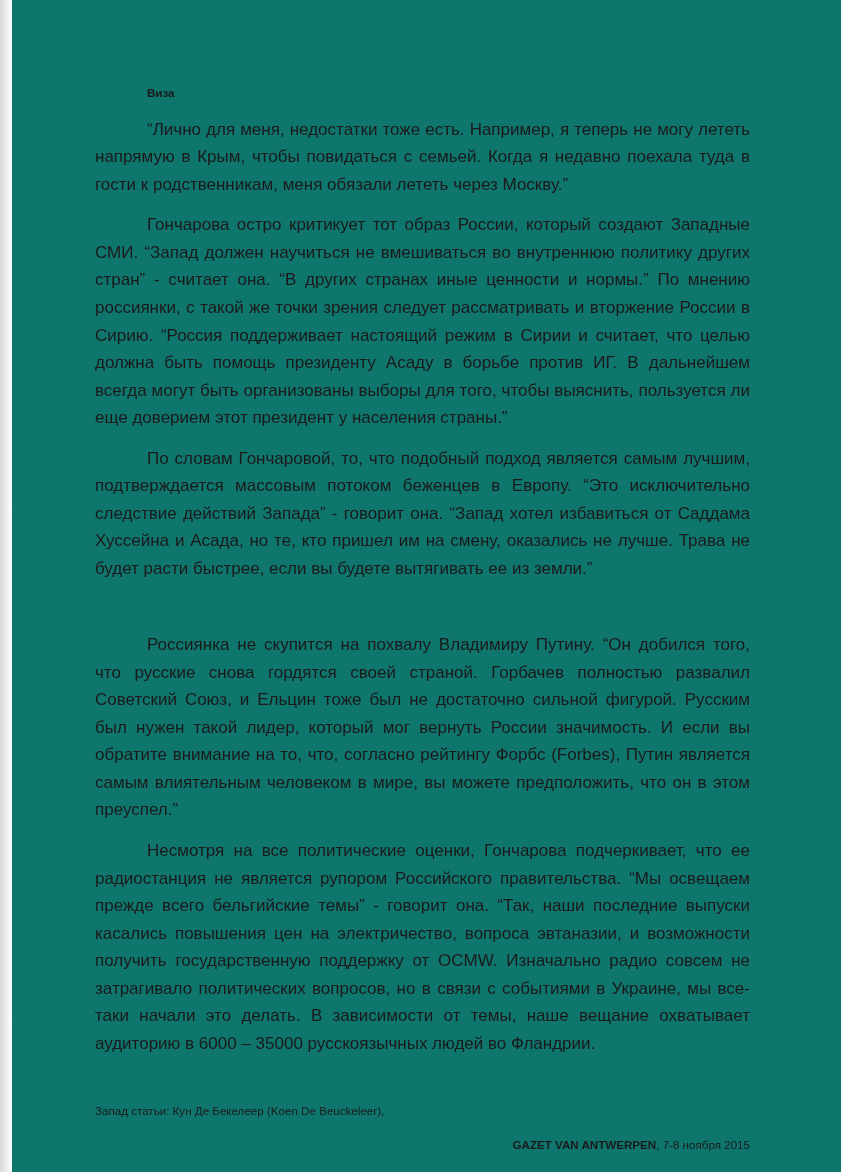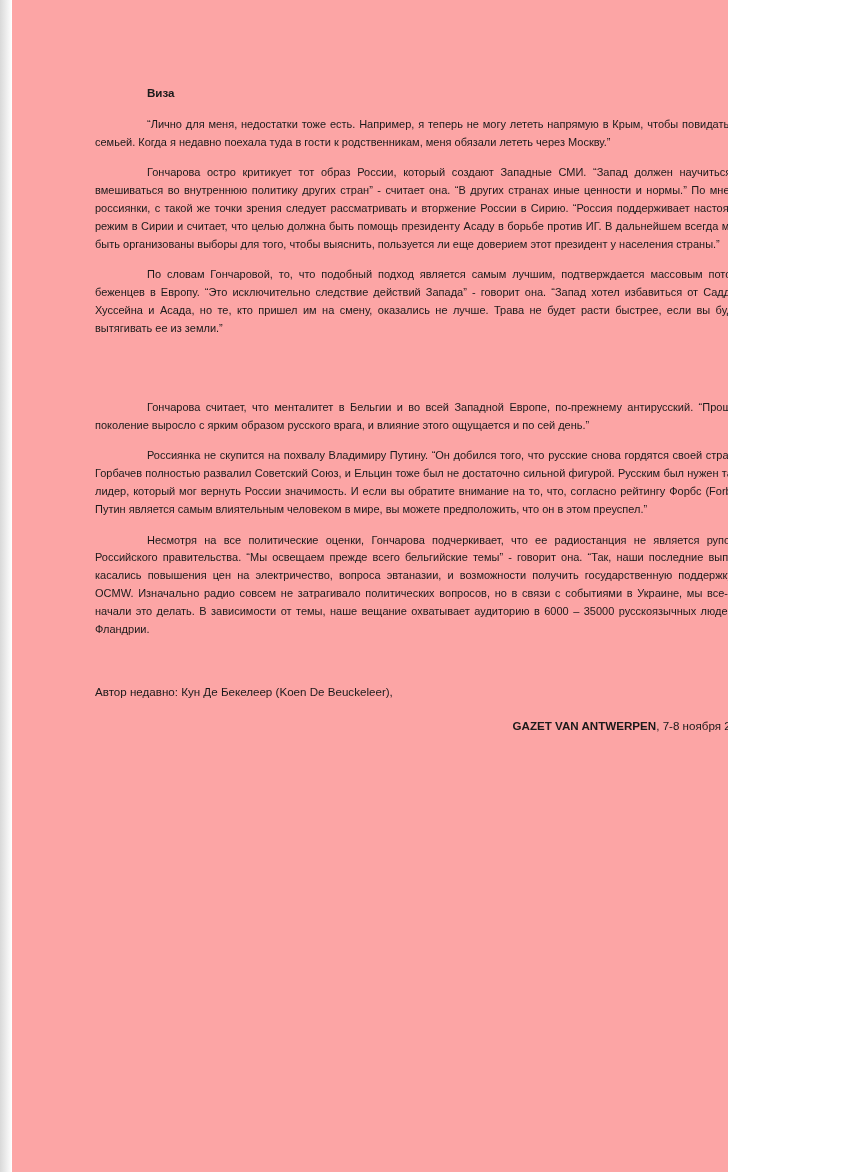--- a/index.html
+++ b/index.html
@@ -5,46 +5,46 @@
   html, body {
     margin: 0;
     padding: 0;
     background: #ffffff;
   }
   body {
     font-family: "Liberation Sans", sans-serif;
   }
   .page {
     position: relative;
-    width: 728px;
+    width: 841px;
     height: 1172px;
-    background: #fca5a5;
+    background: #0f766e;
     overflow: hidden;
   }
   .page::before {
     content: "";
     position: absolute;
     left: 0;
     top: 0;
     bottom: 0;
     width: 12px;
     background: linear-gradient(to right, #d9d9d9 0%, #ffffff 100%);
   }
   .doc-body {
     position: absolute;
     left: 95px;
     top: 84px;
     width: 655px;
   }
   .para {
-    font-size: 11px;
+    font-size: 17px;
     line-height: 1.62;
     color: #1a1a1a;
     text-align: justify;
-    margin: 12px 0 13px 0;
+    margin: 0 0 13px 0;
   }
   .para.indent {
     text-indent: 52px;
   }
   .heading {
     font-size: 11.6px;
     font-weight: bold;
     color: #1a1a1a;
     margin: 0 0 13px 0;
     text-indent: 52px;
@@ -80,26 +80,25 @@
     <p class="heading">Виза</p>
 
     <p class="para indent">“Лично для меня, недостатки тоже есть. Например, я теперь не могу лететь напрямую в Крым, чтобы повидаться с семьей. Когда я недавно поехала туда в гости к родственникам, меня обязали лететь через Москву.”</p>
 
     <p class="para indent">Гончарова остро критикует тот образ России, который создают Западные СМИ. “Запад должен научиться не вмешиваться во внутреннюю политику других стран” - считает она. “В других странах иные ценности и нормы.” По мнению россиянки, с такой же точки зрения следует рассматривать  и вторжение России в Сирию.  “Россия поддерживает настоящий режим в Сирии и считает, что  целью должна быть помощь президенту Асаду в борьбе против ИГ. В дальнейшем всегда могут быть организованы выборы для того, чтобы выяснить, пользуется ли еще доверием этот президент у населения страны.”</p>
 
     <p class="para indent">По словам Гончаровой, то, что подобный подход является самым лучшим, подтверждается массовым потоком беженцев в Европу. “Это исключительно следствие действий Запада” -  говорит она.  “Запад хотел избавиться от Саддама Хуссейна и Асада, но те, кто пришел им на смену, оказались не лучше. Трава не будет расти быстрее, если вы будете вытягивать ее из земли.”</p>
 
     <div class="spacer"></div>
 
-    <p class="para indent">Гончарова считает, что менталитет в Бельгии и во всей Западной Европе, по-прежнему антирусский. “Прошлое поколение выросло с ярким образом русского врага, и влияние этого ощущается и по сей день.”</p>
 
     <p class="para indent">Россиянка не скупится на похвалу Владимиру Путину. “Он добился того, что русские снова гордятся своей страной. Горбачев полностью развалил Советский Союз, и Ельцин тоже был не достаточно сильной фигурой. Русским был нужен такой лидер, который мог вернуть России значимость. И если вы обратите внимание на то, что, согласно рейтингу Форбс (Forbes), Путин является самым влиятельным человеком в мире, вы можете предположить, что он в этом преуспел.”</p>
 
 
     <p class="para indent">Несмотря на все  политические  оценки, Гончарова подчеркивает, что ее радиостанция не является рупором Российского правительства. “Мы освещаем  прежде всего бельгийские темы” - говорит она. “Так, наши последние выпуски касались повышения цен на электричество, вопроса эвтаназии,  и возможности получить государственную поддержку от OCMW. Изначально радио совсем не затрагивало  политических вопросов, но в связи с событиями в Украине, мы все-таки начали это делать. В зависимости от темы, наше вещание охватывает аудиторию в  6000 – 35000 русскоязычных людей во Фландрии.</p>
 
     <div class="footer">
-      <p class="line">Автор недавно: Кун Де Бекелеер (Koen De Beuckeleer),</p>
+      <p class="line">Запад статьи: Кун Де Бекелеер (Koen De Beuckeleer),</p>
       <p class="line last"><span class="src-name">GAZET VAN ANTWERPEN</span><span>, 7-8 ноября 2015</span></p>
     </div>
 
   </div>
 </div>
 
 </body></html>

